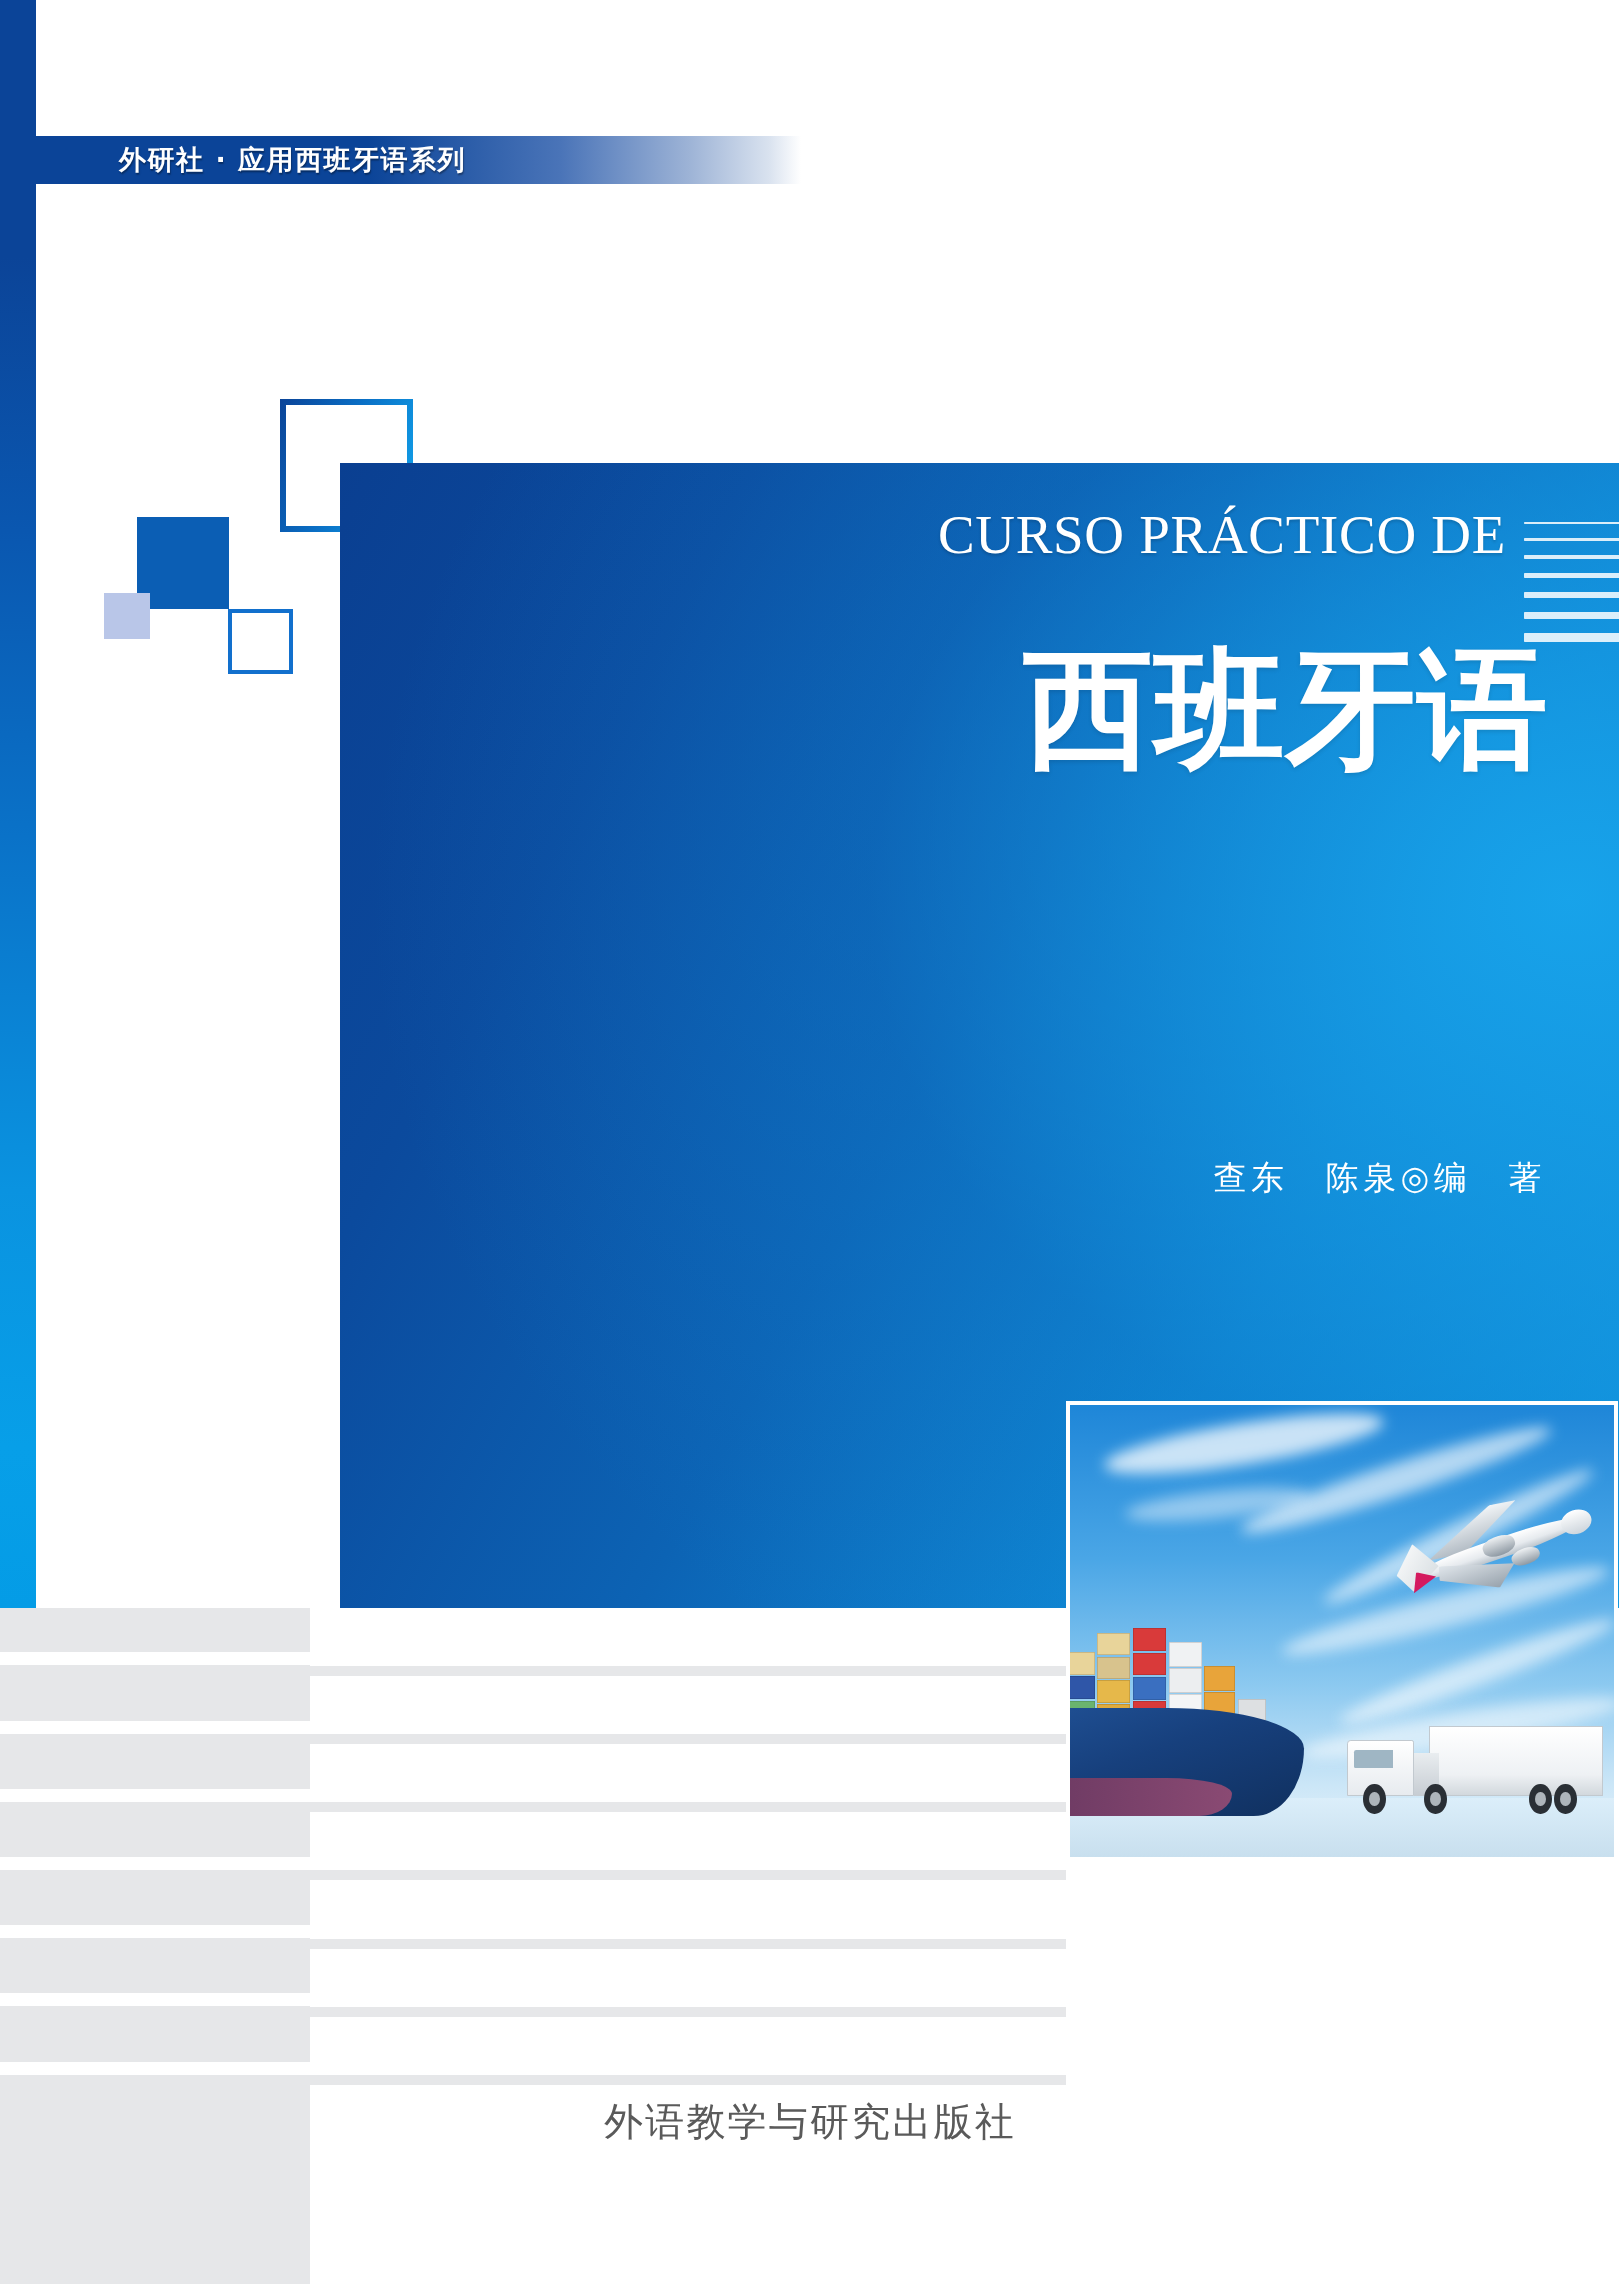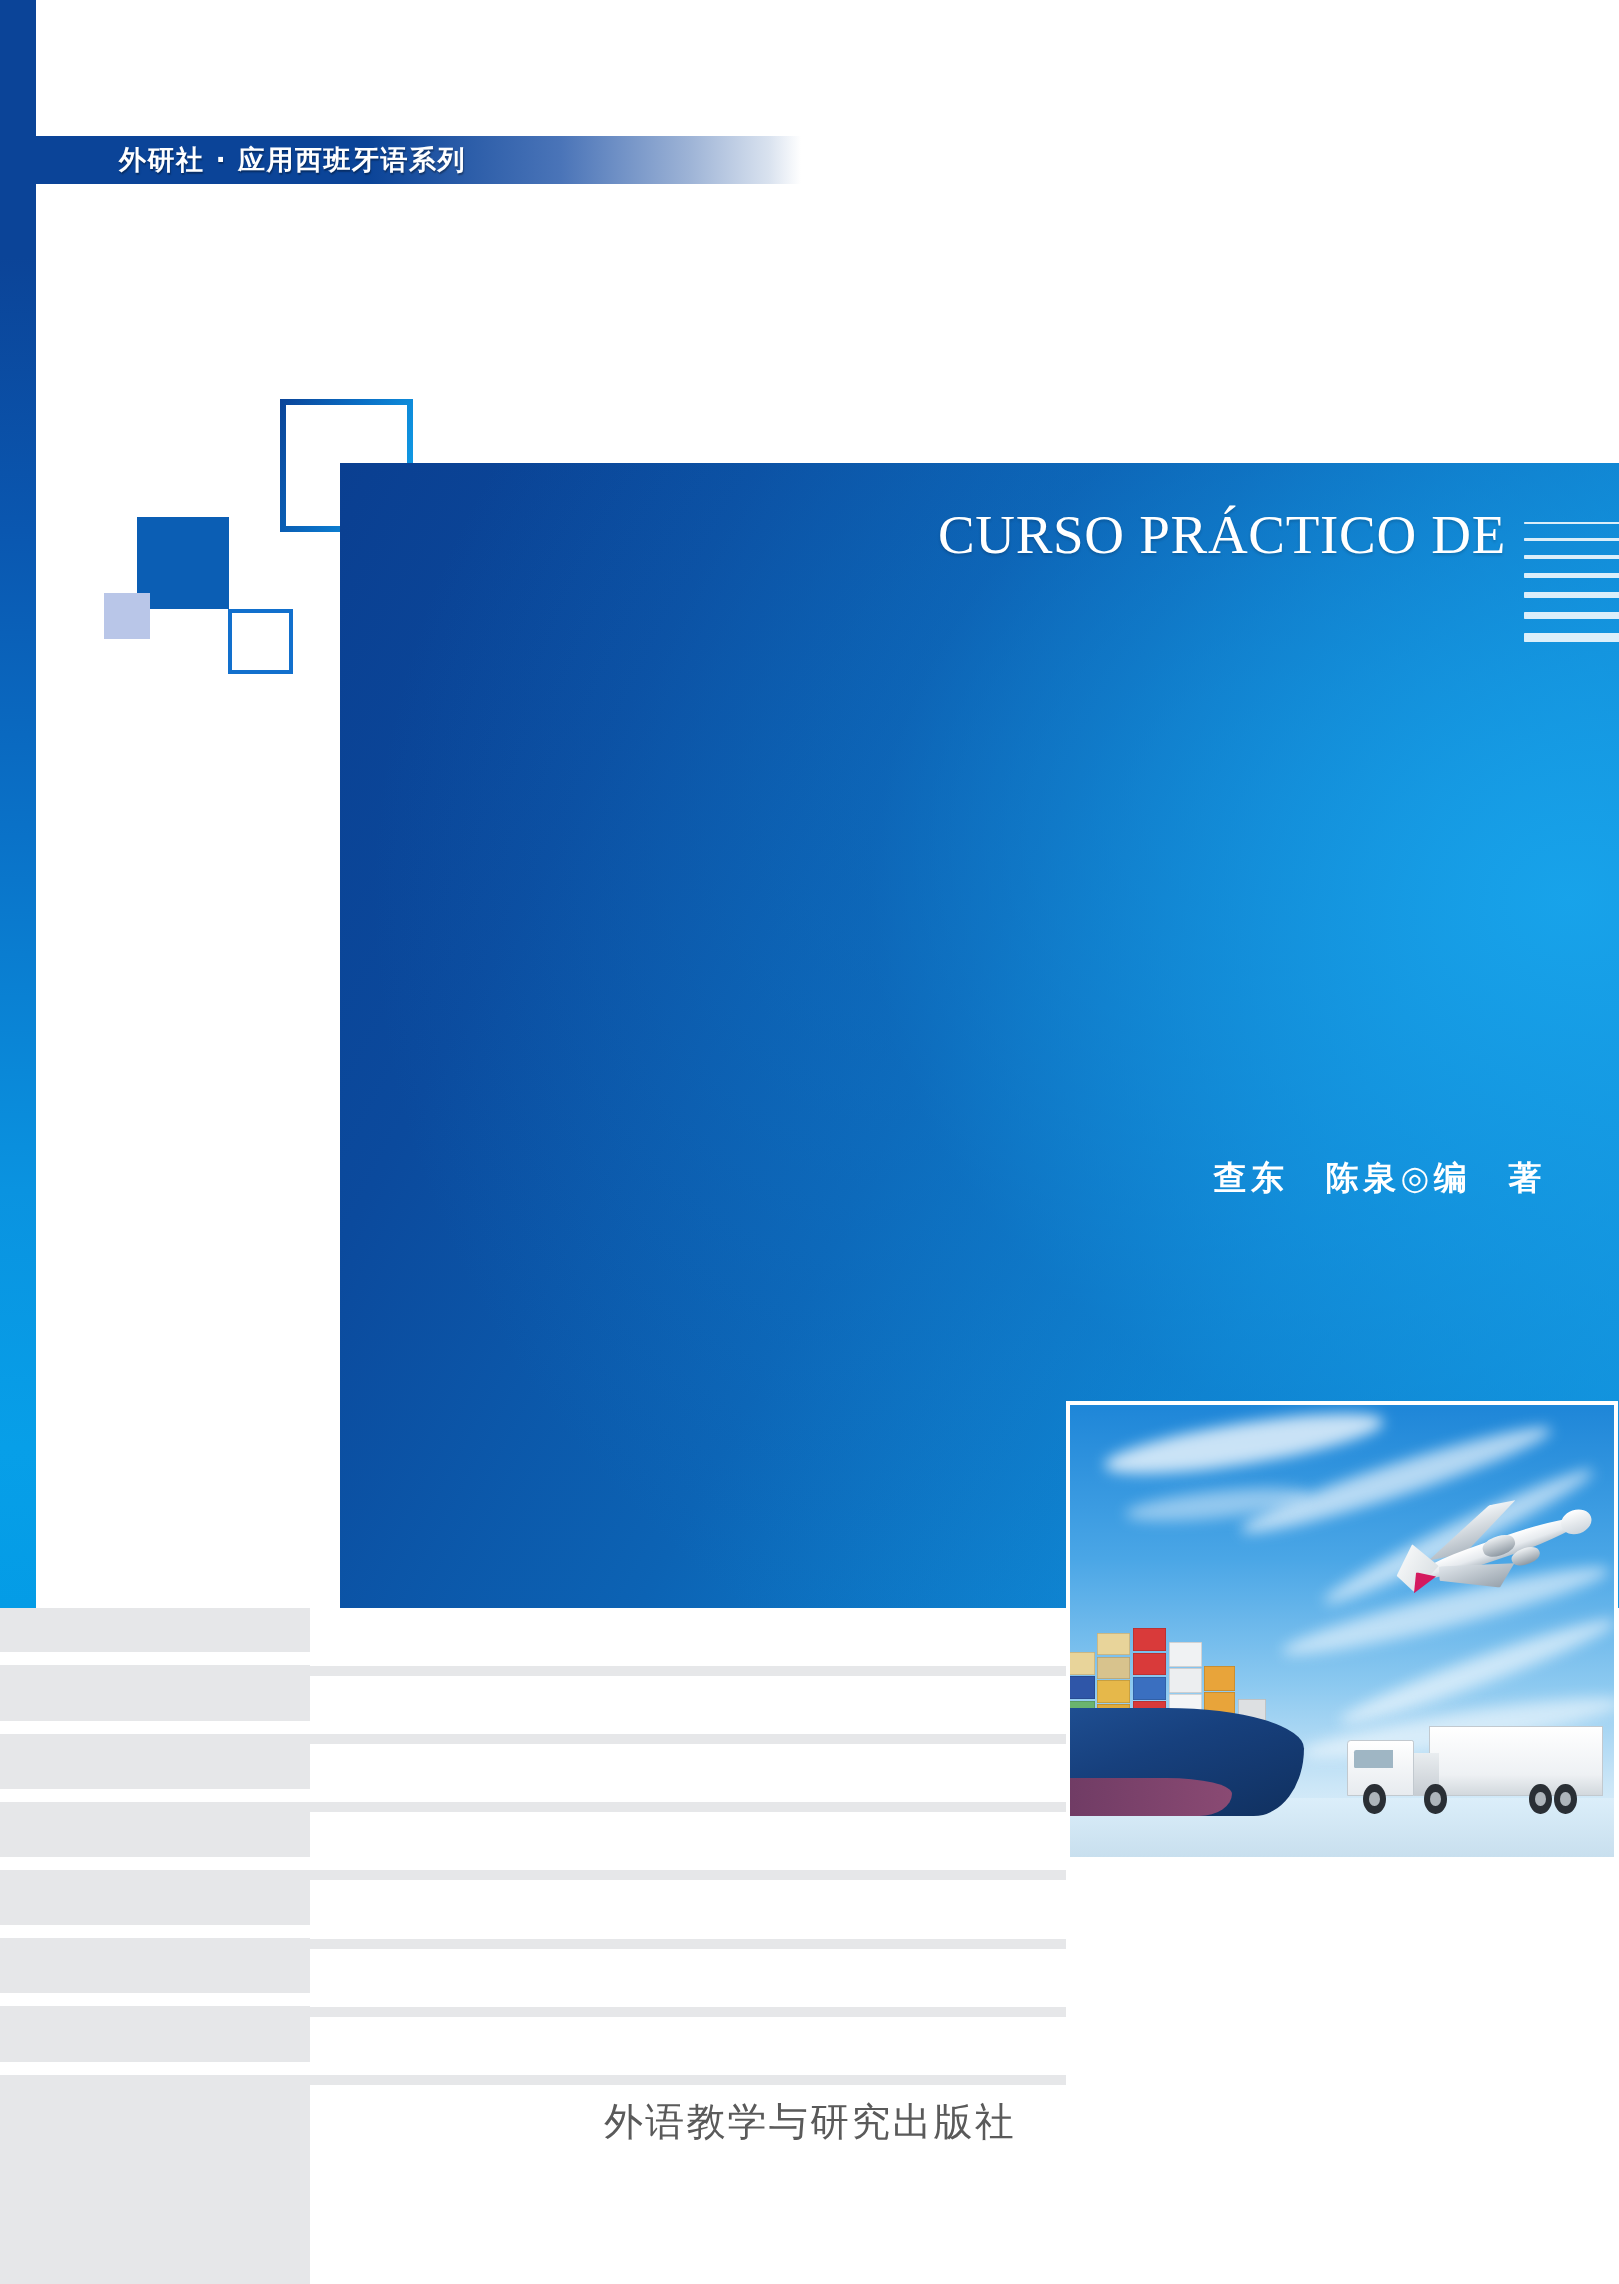--- a/index.html
+++ b/index.html
@@ -108,21 +108,21 @@
     letter-spacing:1.5px;
     text-shadow:0 2.2px 4.4px rgba(0,0,0,0.12);
   }
   .cn-title .row { display:block; white-space:nowrap; }
 
   
   .authors {
     position:absolute; left:0; right:74px; top:693px;
     text-align:right; color:#ffffff;
     font-family:"DejaVu Sans","Liberation Sans",sans-serif;
-    font-size:33px; letter-spacing:4.4px; font-weight:700;
+    font-size:33px; letter-spacing:4.4px; font-weight:400;
   }
 
   
   .photo-frame {
     position:absolute; left:1066px; top:1401px; width:552px; height:460px;
     background:#ffffff; padding:4.4px;
   }
   .photo { position:relative; width:100%; height:100%; overflow:hidden;
            background:linear-gradient(to bottom,#1e86d8 0%,#4aa6e6 34%,#8cc9f0 62%,#cbe6f7 84%,#eef6fc 100%); }
   
@@ -245,20 +245,21 @@
         <i></i>
         <i></i>
         <i></i>
     </div>
 
     <div class="latin-title">
       <span class="l1">CURSO PRÁCTICO DE</span>
     </div>
 
     <div class="cn-title">
+      <span class="row">西班牙语</span>
     </div>
 
     <div class="authors">查东　陈泉◎编　著</div>
   </div>
 
   <div class="stripes-left">
     <div class="gap" style="top:44px;  height:13.3px;"></div>
     <div class="gap" style="top:113px; height:13.3px;"></div>
     <div class="gap" style="top:181px; height:13.3px;"></div>
     <div class="gap" style="top:249px; height:13.3px;"></div>

